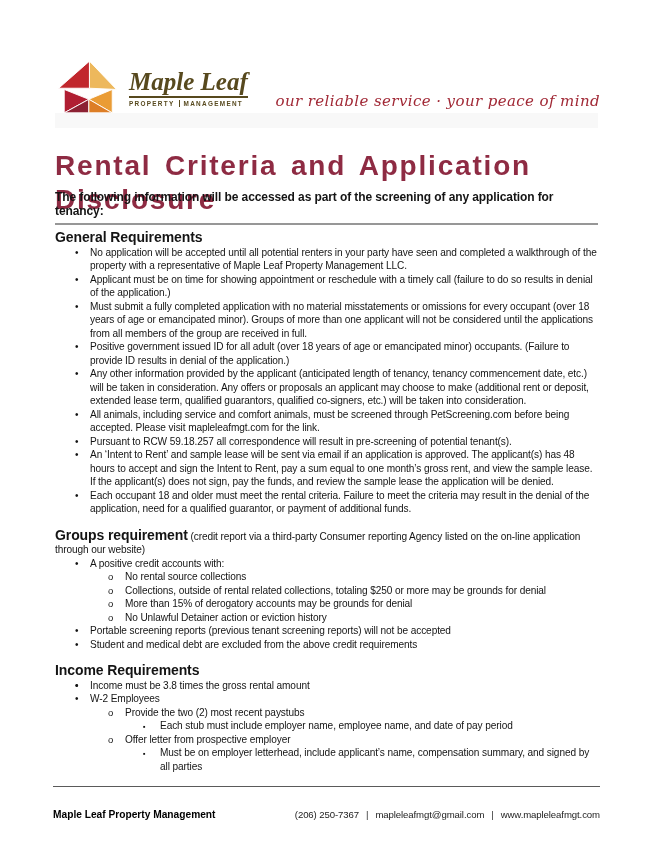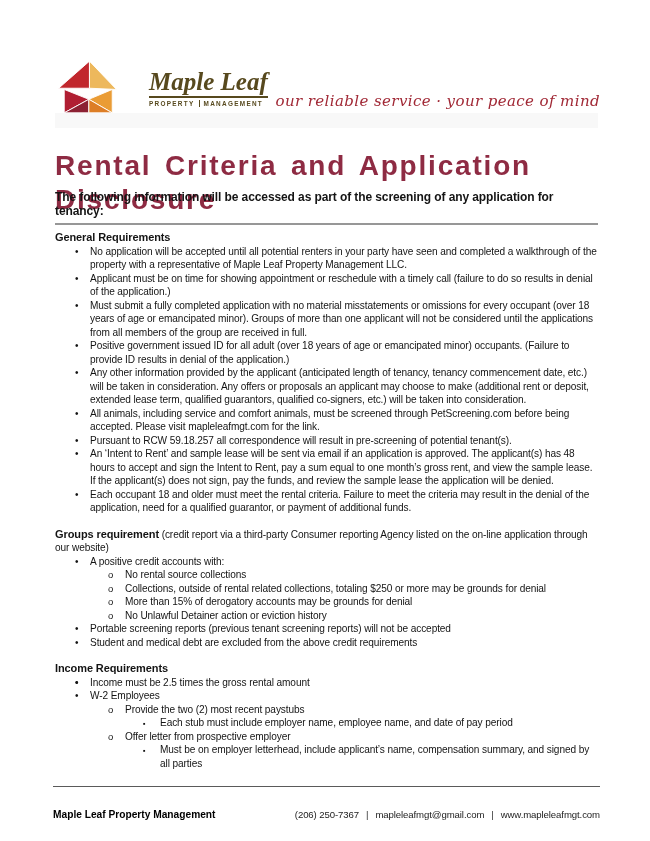--- a/index.html
+++ b/index.html
@@ -2,42 +2,42 @@
 <html><head>
 <meta charset="utf-8">
 <style>
   * { margin:0; padding:0; box-sizing:border-box; }
   html,body { background:#ffffff; }
   body { width:650px; height:841px; position:relative; font-family:"Liberation Sans", sans-serif; color:#111; }
   .page { position:absolute; inset:0; background:#fff; overflow:hidden; }
 
   
   .header { position:absolute; top:56px; left:55px; right:50px; display:flex; justify-content:space-between; align-items:flex-start; }
-  .logo-group { display:flex; align-items:flex-start;gap:20px; }
+  .logo-group { display:flex; align-items:flex-start; }
   .house-svg { width:64px; height:62px; display:block; }
   .brand-text { margin-left:10px; margin-top:13px; }
   .brand-name { font-family:"Liberation Serif", serif; font-style:italic; font-weight:bold; font-size:25px; line-height:1; color:#57491E; padding-bottom:2px; border-bottom:2px solid #57491E; display:inline-block; }
   .brand-subtitle { display:flex; margin-top:2px; font-size:6.4px; font-weight:bold; letter-spacing:1.3px; color:#57491E; }
   .brand-subtitle .sub-left { padding-right:4px; border-right:1.5px solid #57491E; }
   .brand-subtitle .sub-right { padding-left:4px; }
   .tagline { align-self:flex-end; margin-bottom:8px; font-family:"DejaVu Serif", serif; font-style:italic; font-size:15px; letter-spacing:0.4px; color:#A12936; white-space:nowrap; }
 
   .top-band { position:absolute; top:113px; left:55px; right:52px; height:15px; background:#f8f8f8; }
 
   
   .title-block { position:absolute; top:149px; left:55px; right:52px; }
   .page-title { font-size:28px; font-weight:bold; letter-spacing:1.8px; word-spacing:4px; color:#8E2B43; line-height:1.2; }
   .title-rule { height:2px; background:#979797; margin-top:7px; }
 
   
   .content { position:absolute; top:191px; left:55px; right:52px; font-size:10.1px; line-height:13.5px; letter-spacing:-0.1px; color:#141414; }
   .intro { font-weight:bold; font-size:12px; }
   .section { margin-top:13px; }
   .section-heading { line-height:13.5px; }
-  .section-heading .h-bold { font-weight:bold; font-size:11px; }
+  .section-heading .h-bold { font-weight:bold; font-size:14px; }
   .bullet-item { position:relative; }
   .bullet-item .marker { position:absolute; top:0; }
   .lvl1 { padding-left:35px; }  .lvl1 .marker { left:20px; font-size:10px; }
   .lvl2 { padding-left:70px; }  .lvl2 .marker { left:53px; font-size:9.5px; }
   .lvl3 { padding-left:105px; } .lvl3 .marker { left:88px; font-size:7.5px; top:0.5px; }
 
   
   .footer { position:absolute; top:786px; left:53px; right:50px; border-top:1.5px solid #5a5a5a; padding-top:22px; display:flex; justify-content:space-between; align-items:baseline; }
   .footer-company { font-weight:bold; font-size:10.2px; color:#000; }
   .footer-contact { font-size:9.6px; color:#222; letter-spacing:-0.1px; white-space:nowrap; }
@@ -97,21 +97,21 @@
           <div class="bullet-item lvl2"><span class="marker">o</span><span class="item-text">No rental source collections</span></div>
           <div class="bullet-item lvl2"><span class="marker">o</span><span class="item-text">Collections, outside of rental related collections, totaling $250 or more may be grounds for denial</span></div>
           <div class="bullet-item lvl2"><span class="marker">o</span><span class="item-text">More than 15% of derogatory accounts may be grounds for denial</span></div>
           <div class="bullet-item lvl2"><span class="marker">o</span><span class="item-text">No Unlawful Detainer action or eviction history</span></div>
           <div class="bullet-item lvl1"><span class="marker">•</span><span class="item-text">Portable screening reports (previous tenant screening reports) will not be accepted</span></div>
           <div class="bullet-item lvl1"><span class="marker">•</span><span class="item-text">Student and medical debt are excluded from the above credit requirements</span></div>
         </div>
         <div class="section">
           <div class="section-heading"><span class="h-bold">Income Requirements</span></div>
           <div class="bullet-item lvl1"><span class="marker">•</span></div>
-          <div class="bullet-item lvl1"><span class="marker">•</span><span class="item-text">Income must be 2.5 times the gross rental amount</span></div>
+          <div class="bullet-item lvl1"><span class="marker">•</span><span class="item-text">Income must be 3.8 times the gross rental amount</span></div>
           <div class="bullet-item lvl1"><span class="marker">•</span><span class="item-text">W-2 Employees</span></div>
           <div class="bullet-item lvl2"><span class="marker">o</span><span class="item-text">Provide the two (2) most recent paystubs</span></div>
           <div class="bullet-item lvl3"><span class="marker">▪</span><span class="item-text">Each stub must include employer name, employee name, and date of pay period</span></div>
           <div class="bullet-item lvl2"><span class="marker">o</span><span class="item-text">Offer letter from prospective employer</span></div>
           <div class="bullet-item lvl3"><span class="marker">▪</span><span class="item-text">Must be on employer letterhead, include applicant’s name, compensation summary, and signed by all parties</span></div>
         </div>
       </div>
   </div>
 
   <div class="footer">

